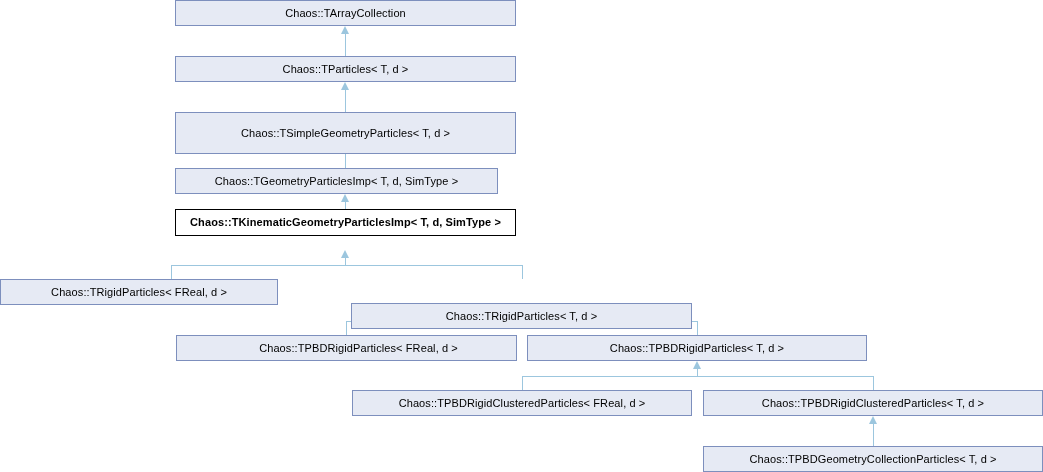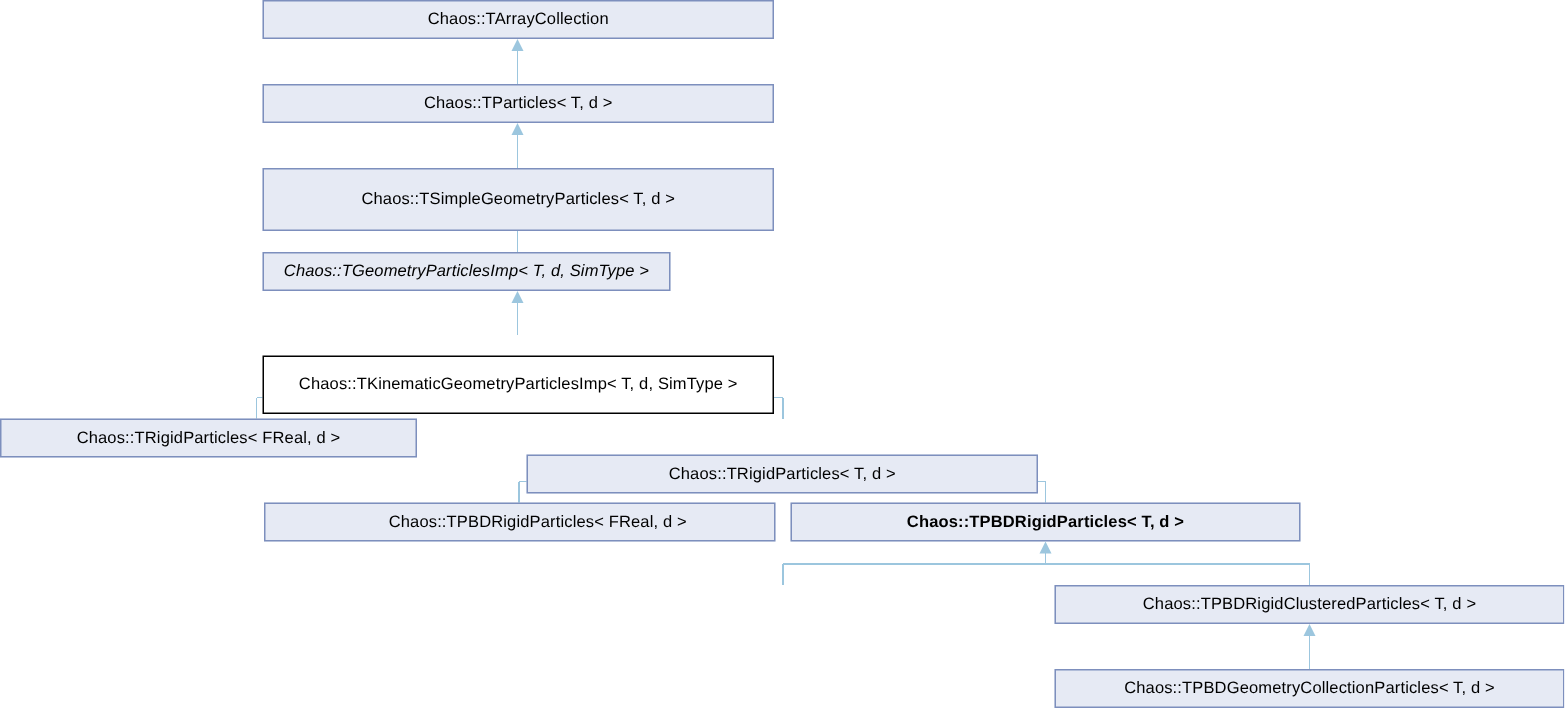--- a/index.html
+++ b/index.html
@@ -82,37 +82,40 @@
     </svg>
 <div class="node" style="left: 175px; top: 56px; width: 341px; height: 26px;">
       <span class="node-label">Chaos::TParticles&lt; T, d &gt;</span>
     </div>
     <div class="node" style="left: 175px; top: 0px; width: 341px; height: 26px;">
       <span class="node-label">Chaos::TArrayCollection</span>
     </div>
     <div class="node" style="left: 175px; top: 112px; width: 341px; height: 42px;">
       <span class="node-label">Chaos::TSimpleGeometryParticles&lt; T, d &gt;</span>
     </div>
-    <div class="node" style="left: 175px; top: 168px; width: 272px; height: 26px; font-style: italic;">
+    <div class="node" style="left: 175px; top: 168px; width: 323px; height: 26px;">
       <span class="node-label">Chaos::TGeometryParticlesImp&lt; T, d, SimType &gt;</span>
     </div>
-    <div class="node current" style="left: 175px; top: 237px; width: 341px; height: 39px;">
+    <div class="node current" style="left: 175px; top: 209px; width: 341px; height: 27px; font-weight: bold;">
       <span class="node-label">Chaos::TKinematicGeometryParticlesImp&lt; T, d, SimType &gt;</span>
     </div>
     <div class="node" style="left: 0px; top: 279px; width: 278px; height: 26px;">
       <span class="node-label">Chaos::TRigidParticles&lt; FReal, d &gt;</span>
     </div>
     <div class="node" style="left: 351px; top: 279px; width: 341px; height: 26px; margin-top: 24px;">
       <span class="node-label">Chaos::TRigidParticles&lt; T, d &gt;</span>
     </div>
     <div class="node" style="left: 176px; top: 335px; width: 341px; height: 26px; padding-left: 24px;">
       <span class="node-label">Chaos::TPBDRigidParticles&lt; FReal, d &gt;</span>
     </div>
-    <div class="node" style="left: 527px; top: 335px; width: 340px; height: 26px; font-weight: bold;">
+    <div class="node" style="left: 527px; top: 335px; width: 340px; height: 26px;">
       <span class="node-label">Chaos::TPBDRigidParticles&lt; T, d &gt;</span>
+    </div>
+    <div class="node" style="left: 352px; top: 390px; width: 340px; height: 26px;">
+      <span class="node-label">Chaos::TPBDRigidClusteredParticles&lt; FReal, d &gt;</span>
     </div>
     <div class="node" style="left: 703px; top: 390px; width: 340px; height: 26px;">
       <span class="node-label">Chaos::TPBDRigidClusteredParticles&lt; T, d &gt;</span>
     </div>
     <div class="node" style="left: 703px; top: 446px; width: 340px; height: 26px;">
       <span class="node-label">Chaos::TPBDGeometryCollectionParticles&lt; T, d &gt;</span>
     </div>
   </div>
 
 </body></html>

